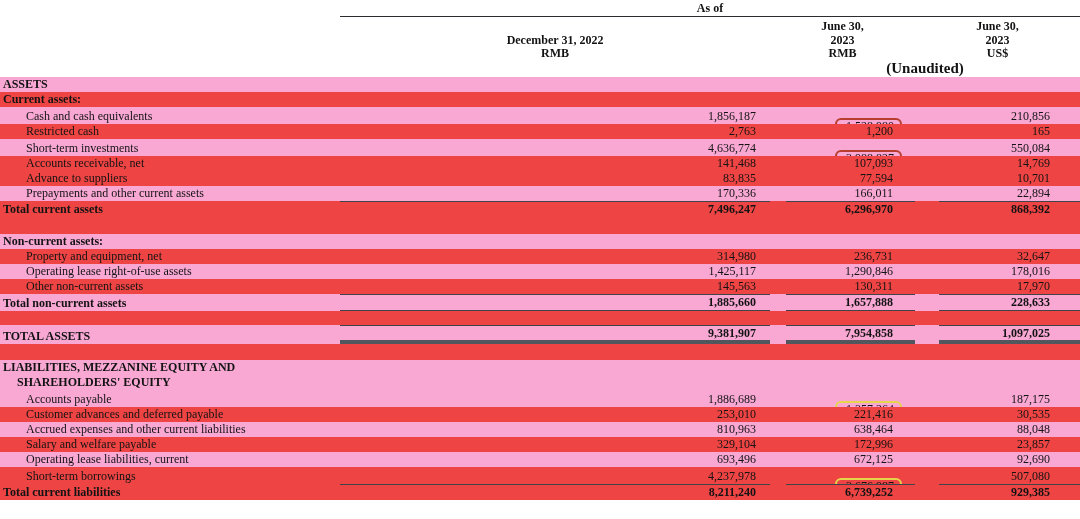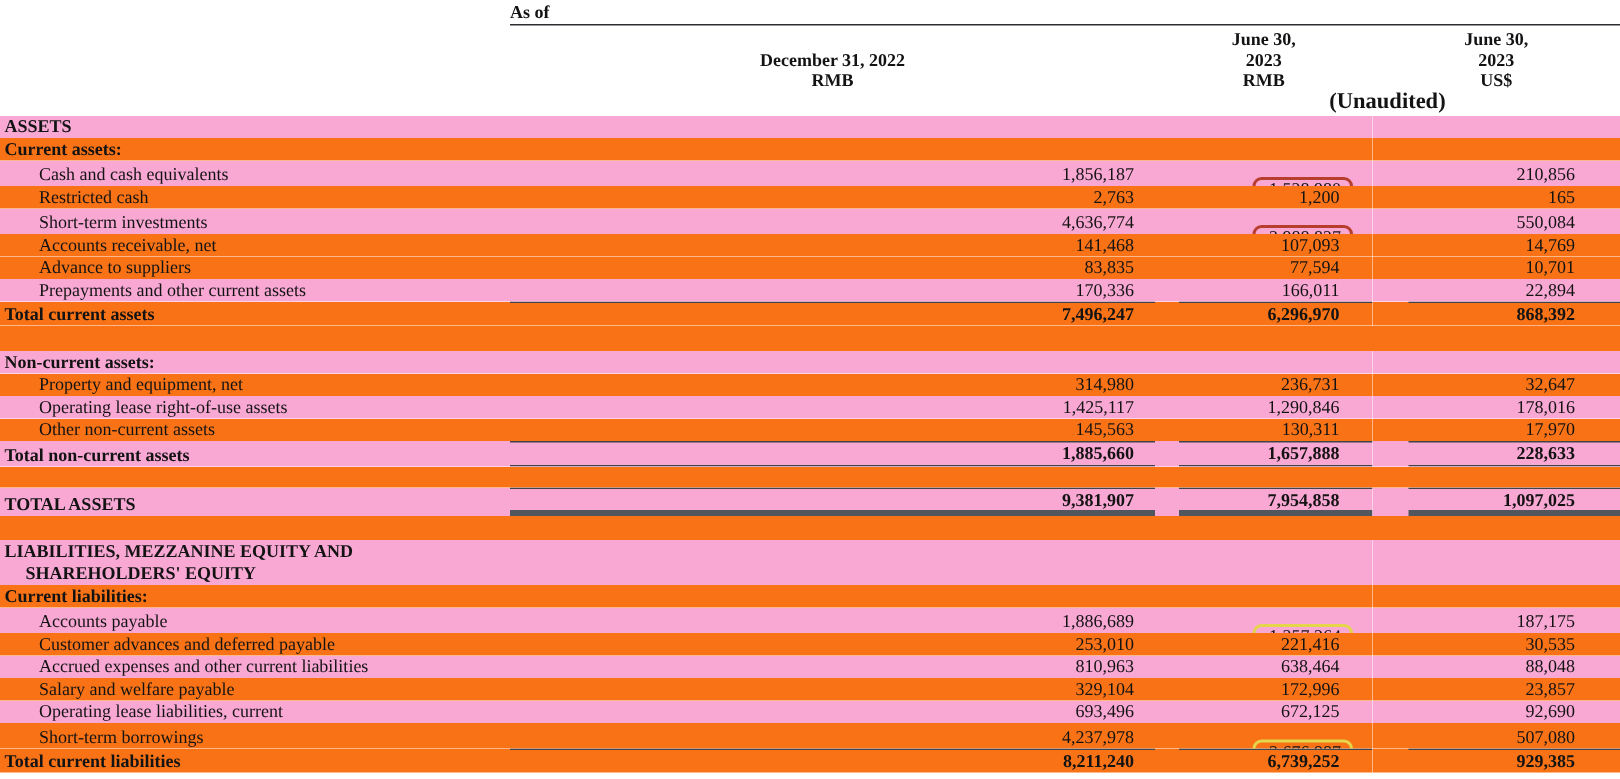--- a/index.html
+++ b/index.html
@@ -6,35 +6,35 @@
   html,body { background:#ffffff; }
   body {
     width:1080px; height:519px; overflow:hidden;
     font-family:"Liberation Serif", serif;
     color:#131313;
   }
   .sheet { position:relative; width:1080px; height:519px; background:#fff; }
 
   
   .hdr { padding-top:2px; }
-  .h-asof { margin-left:340px; width:740px; 
+  .h-asof { margin-left:340px; width:740px; text-align:center;
             font-weight:bold; font-size:12px; line-height:13px; }
   .h-rule { margin-left:340px; width:740px; border-bottom:1.6px solid #2b2d30; margin-top:1px; }
   .h-cols { display:grid; grid-template-columns:340px 430px 145px 165px;
             margin-top:3px; font-weight:bold; font-size:12px; }
   .h-col  { text-align:center; }
   .h-col div { line-height:13.5px; }
   .h-unaudited { margin-left:770px; width:310px; text-align:center;
                  font-weight:bold; font-size:15px; line-height:14px; }
 
   
   table.bs { border-collapse:collapse; table-layout:fixed; width:1080px; margin-top:2px; }
   td { font-size:12px; vertical-align:bottom; overflow:hidden; white-space:nowrap; }
   tr.bg-blue  td { background:#f9a8d4; }
-  tr.bg-white td { background:#f97316; }
+  tr.bg-white td { background:#ef4444; }
   tr.k-item, tr.k-section, tr.k-total, tr.k-grandtotal { height:15px; }
   tr.k-section2 { height:30px; }
   td.lbl { padding-left:3px; line-height:15px; }
   tr.k-item td.lbl { padding-left:26px; }
   tr.k-section td.lbl, tr.k-section2 td.lbl, tr.k-total td.lbl, tr.k-grandtotal td.lbl { font-weight:bold; }
   tr.k-total td.num, tr.k-grandtotal td.num { font-weight:bold; }
   tr.k-section2 td.lbl div { line-height:15px; }
   tr.k-section2 td.lbl .l2 { padding-left:14px; }
 
   td.num { text-align:right; padding-left:0; }
@@ -288,32 +288,20 @@
           <td class="num c1">
             <div class="cell"></div>
           </td>
           <td class="num c2">
             <div class="cell"></div>
           </td>
           <td class="num c3">
             <div class="cell"></div>
           </td>
         </tr>
-        <tr class="k-section bg-white">
-          <td class="lbl">Current liabilities:</td>
-          <td class="num c1">
-            <div class="cell"></div>
-          </td>
-          <td class="num c2">
-            <div class="cell"></div>
-          </td>
-          <td class="num c3">
-            <div class="cell"></div>
-          </td>
-        </tr>
         <tr class="k-item bg-blue">
           <td class="lbl">Accounts payable</td>
           <td class="num c1">
             <div class="cell">1,886,689</div>
           </td>
           <td class="num c2">
             <div class="cell"><span class="hl hl-yellow">1,357,264</span></div>
           </td>
           <td class="num c3">
             <div class="cell">187,175</div>

